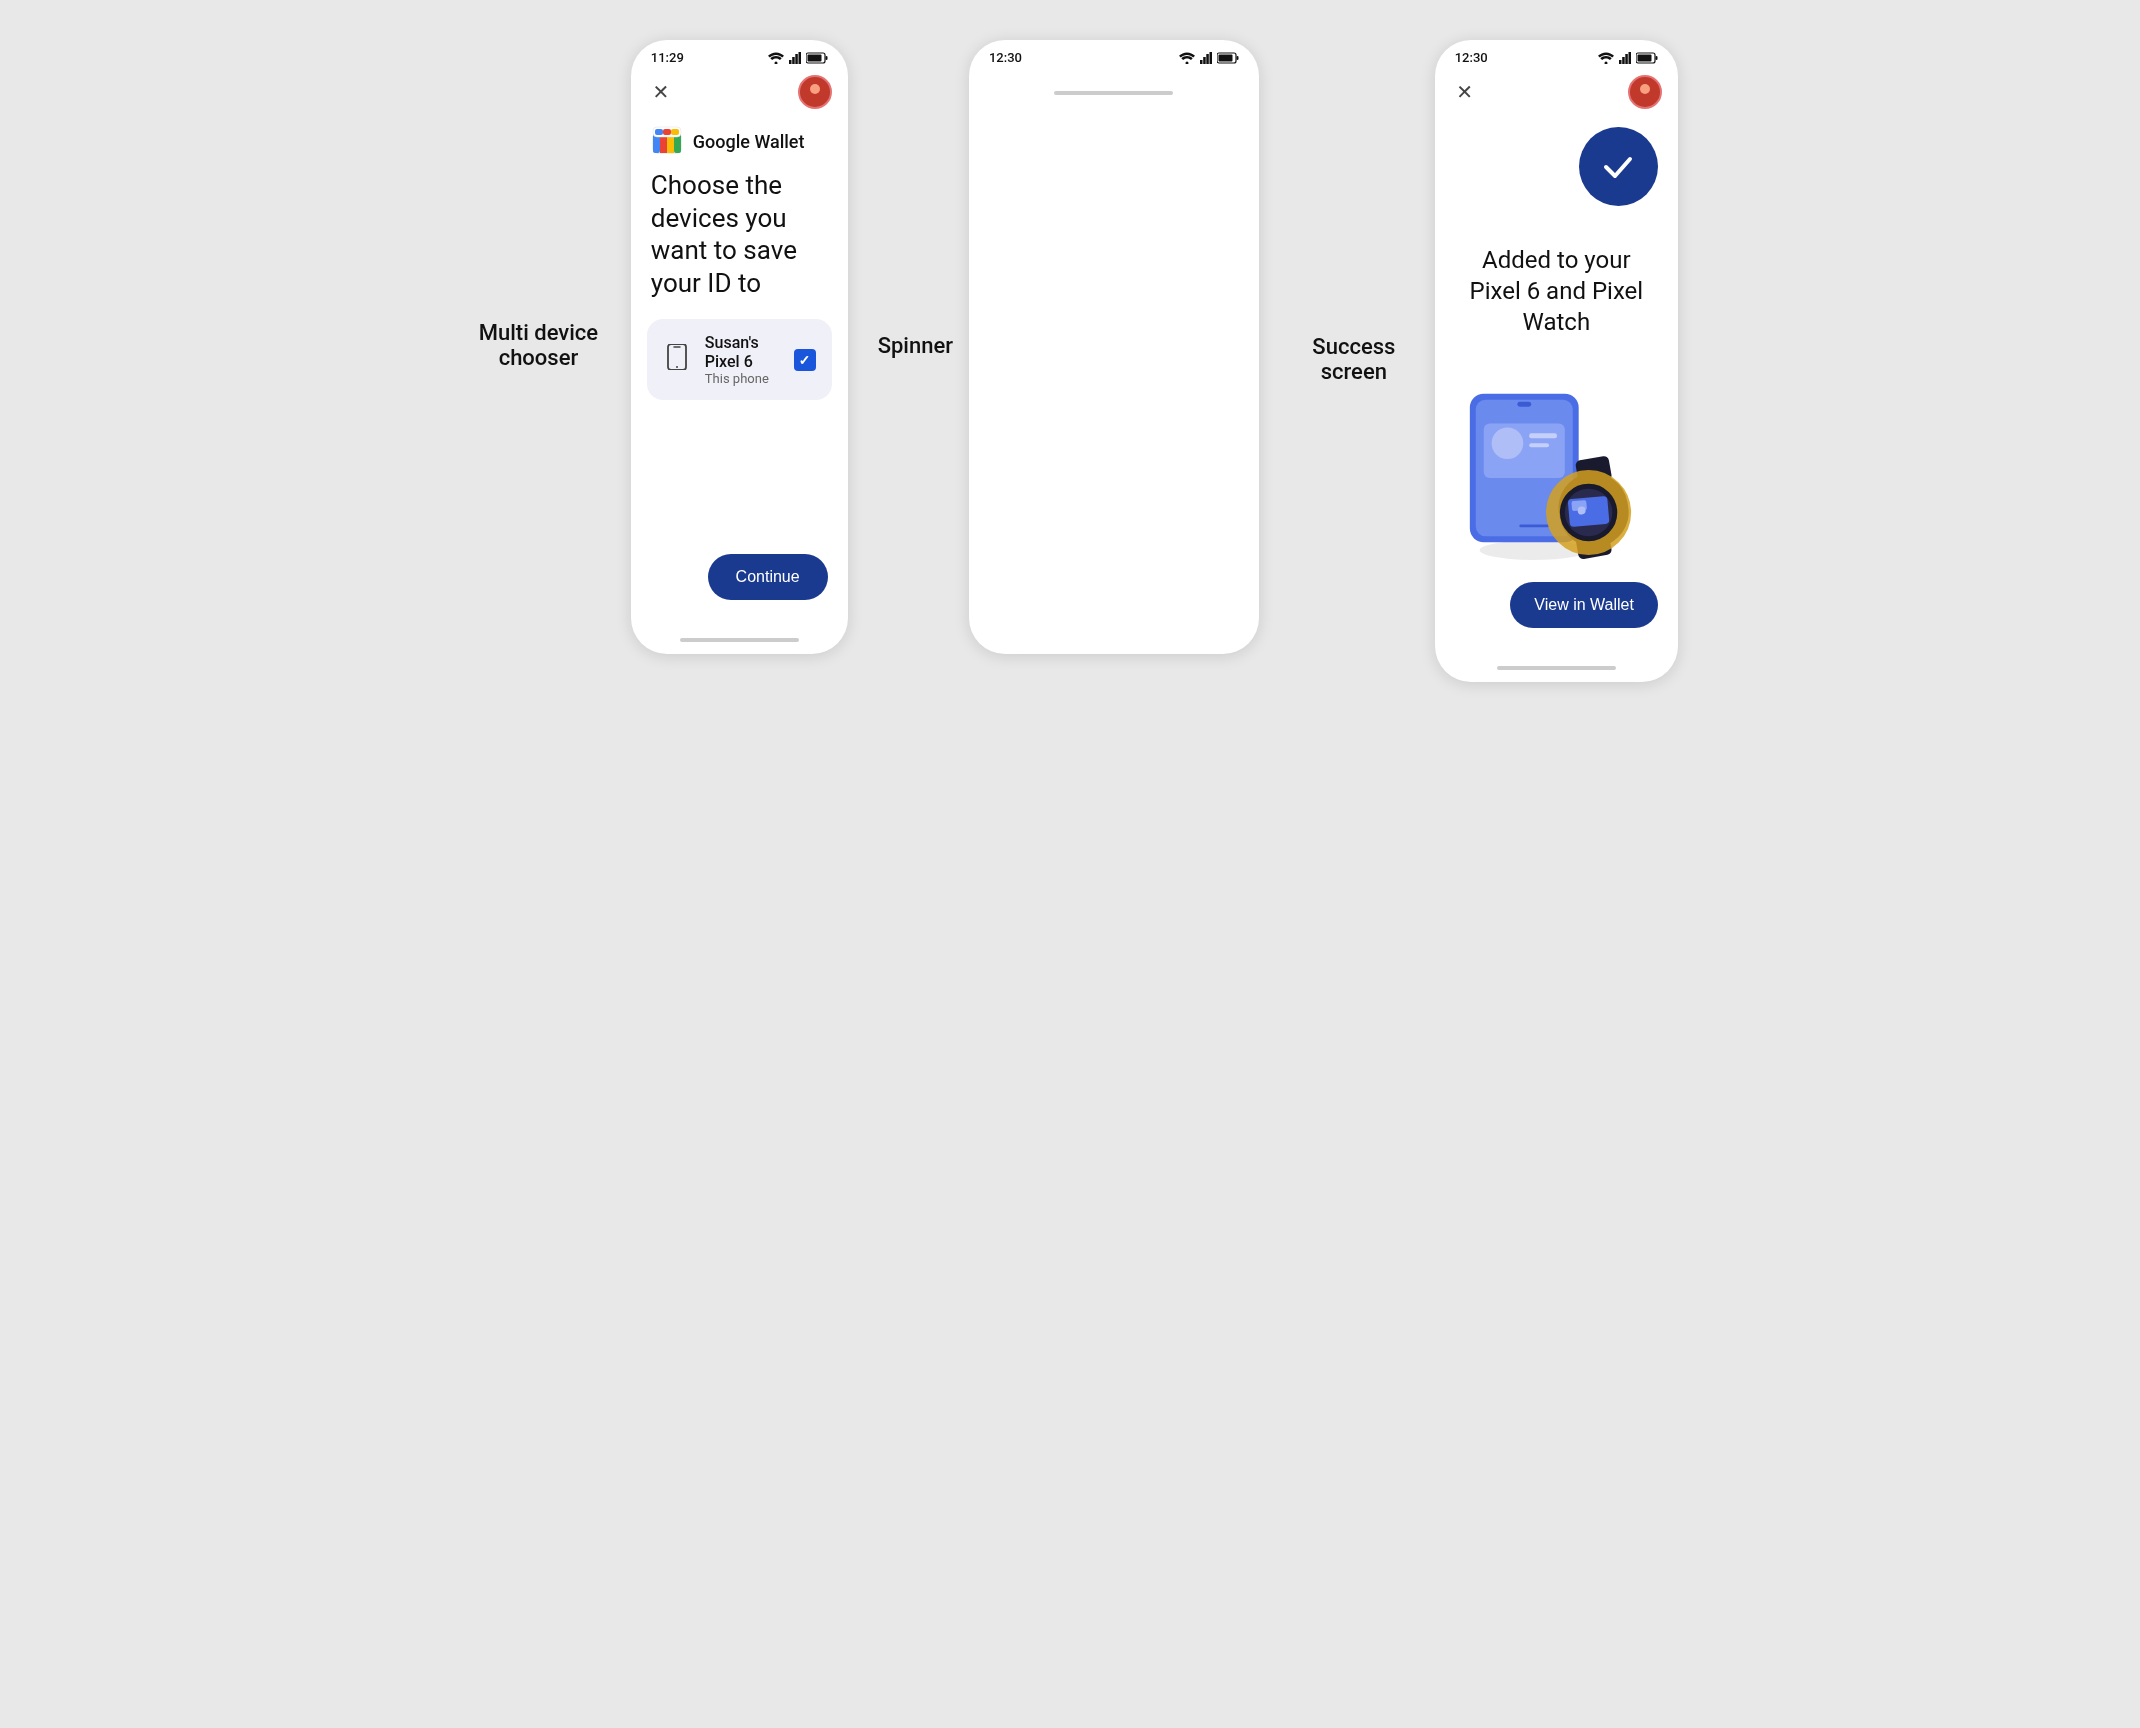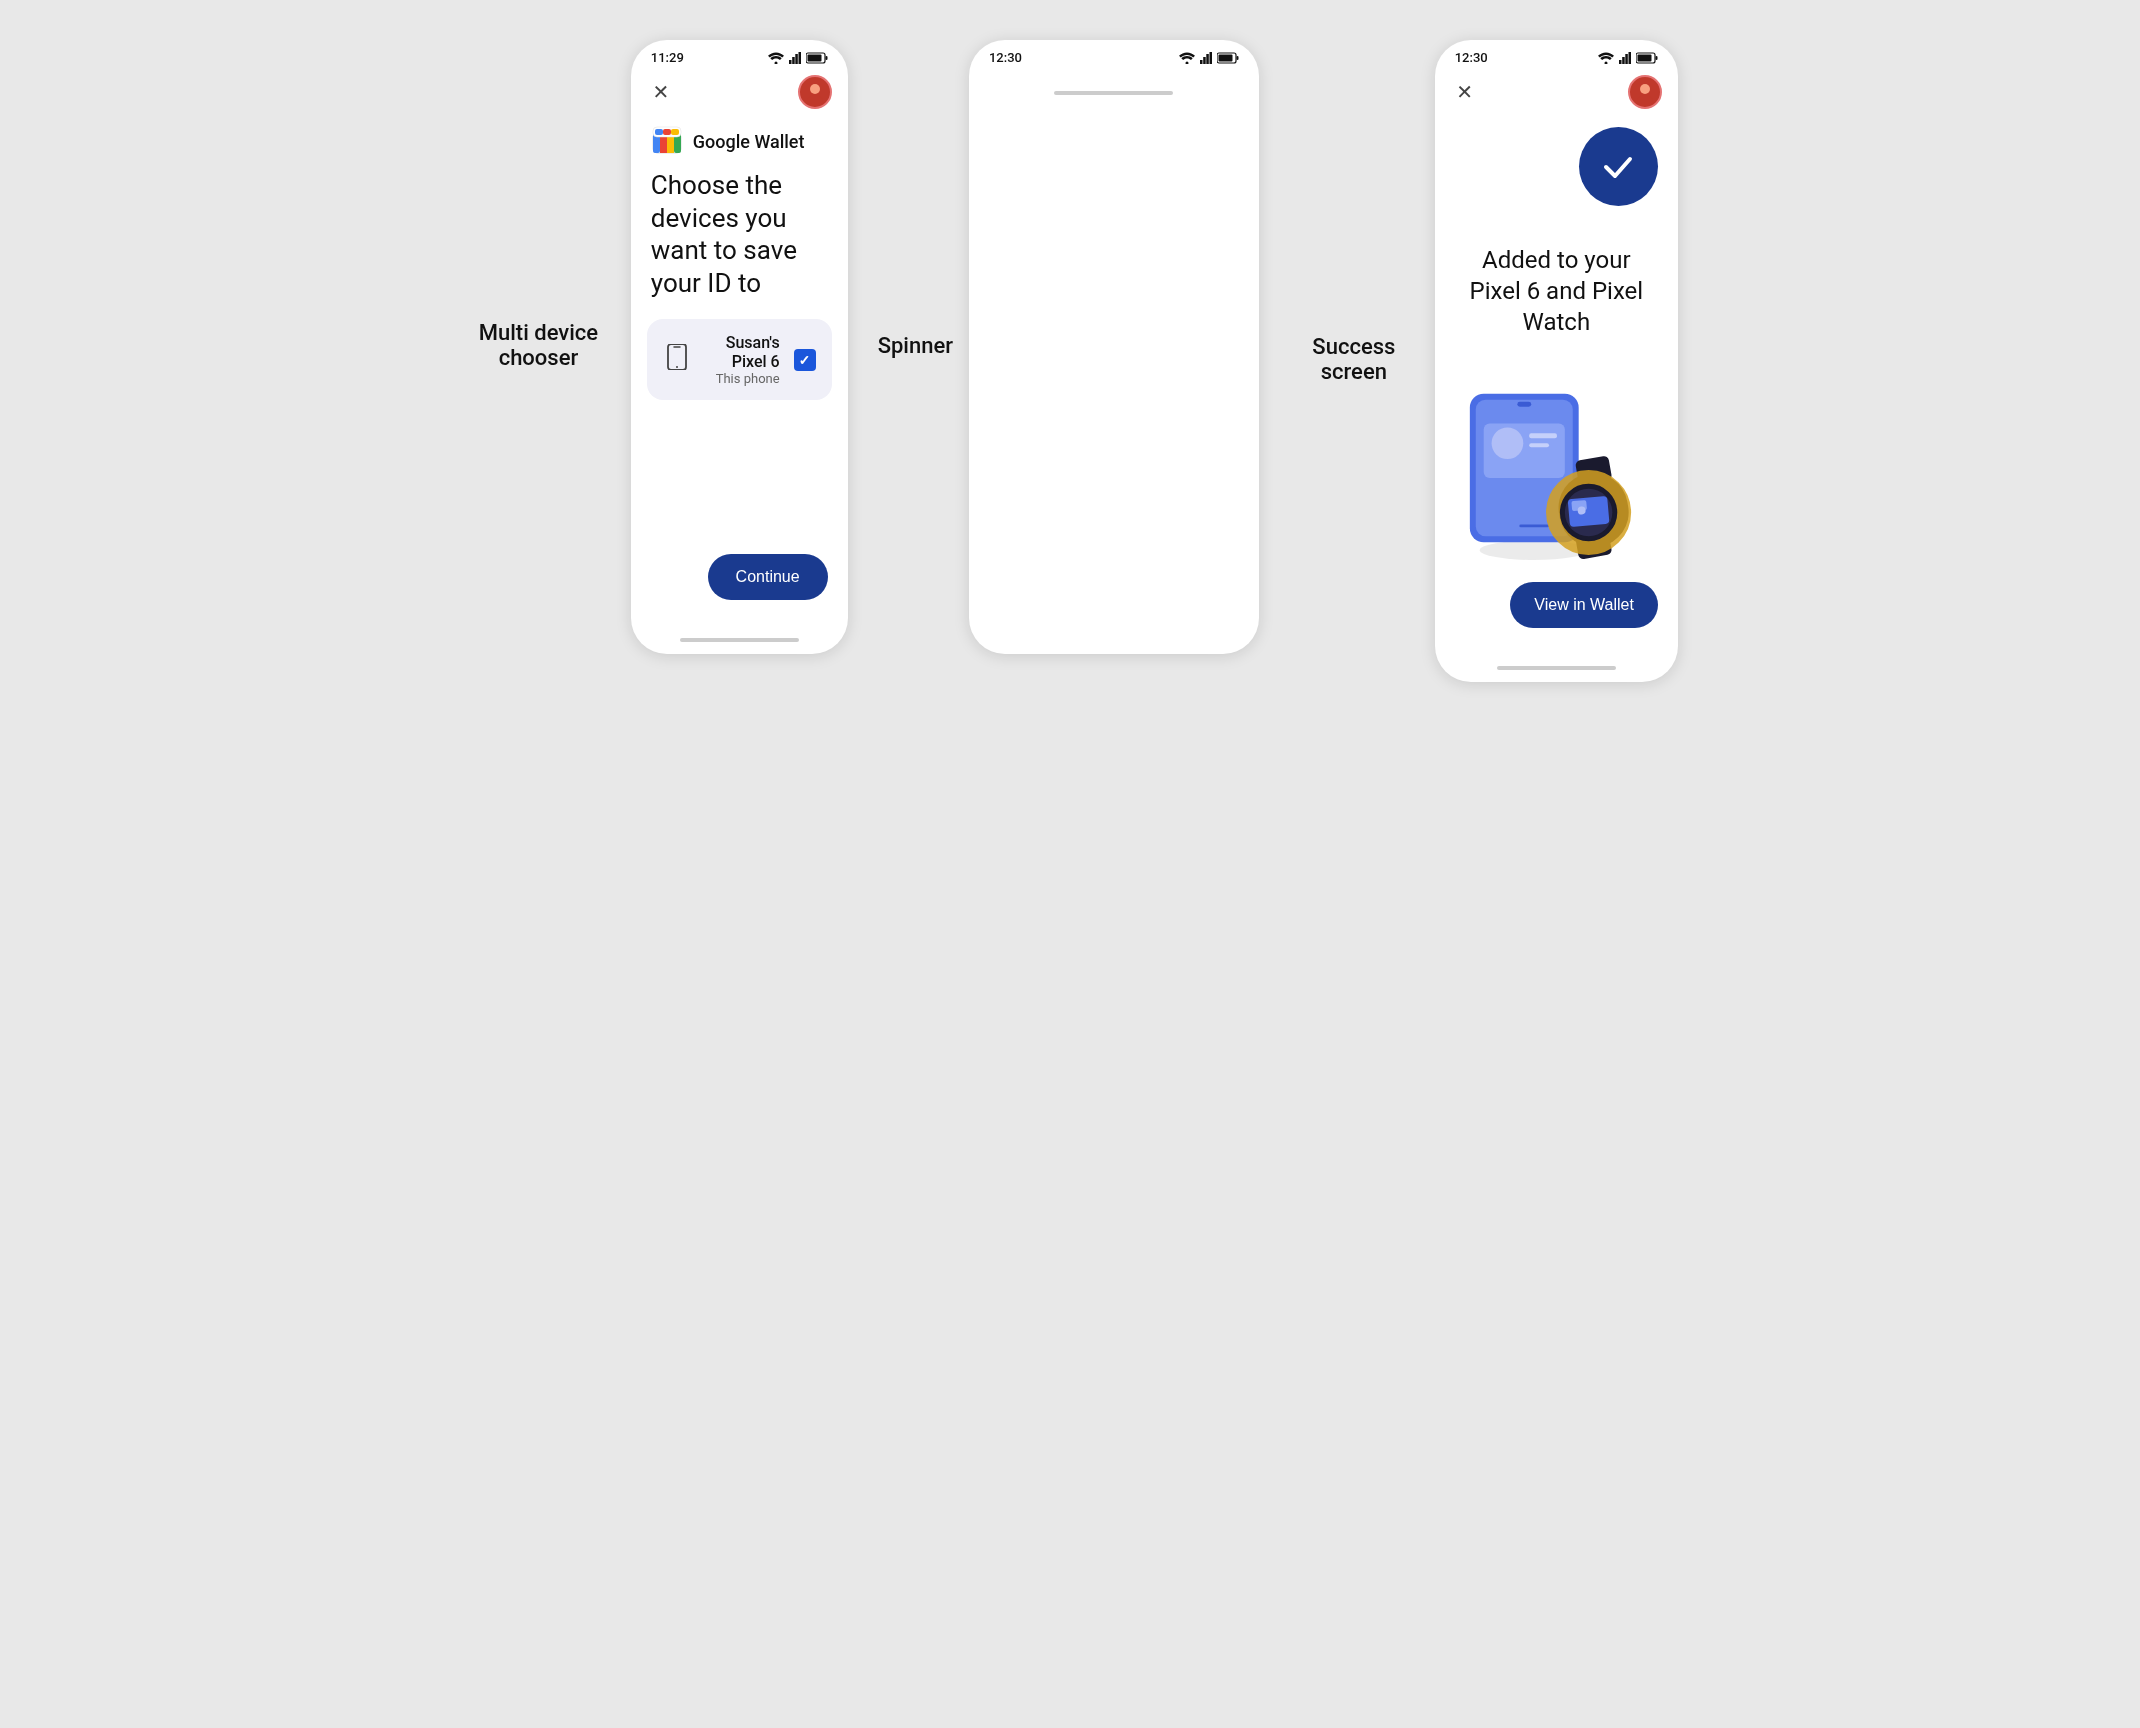--- a/index.html
+++ b/index.html
@@ -118,21 +118,20 @@
       flex-direction: column;
       gap: 12px;
     }
     .device-item {
       background: #f0f0f8;
       border-radius: 16px;
       padding: 14px 16px;
       display: flex;
       align-items: center;
       gap: 14px;
-      text-align: right;
     }
     .device-icon {
       font-size: 22px;
       color: #444;
       width: 28px;
       text-align: center;
     }
     .device-info { flex: 1; }
     .device-name {
       font-size: 16px;

